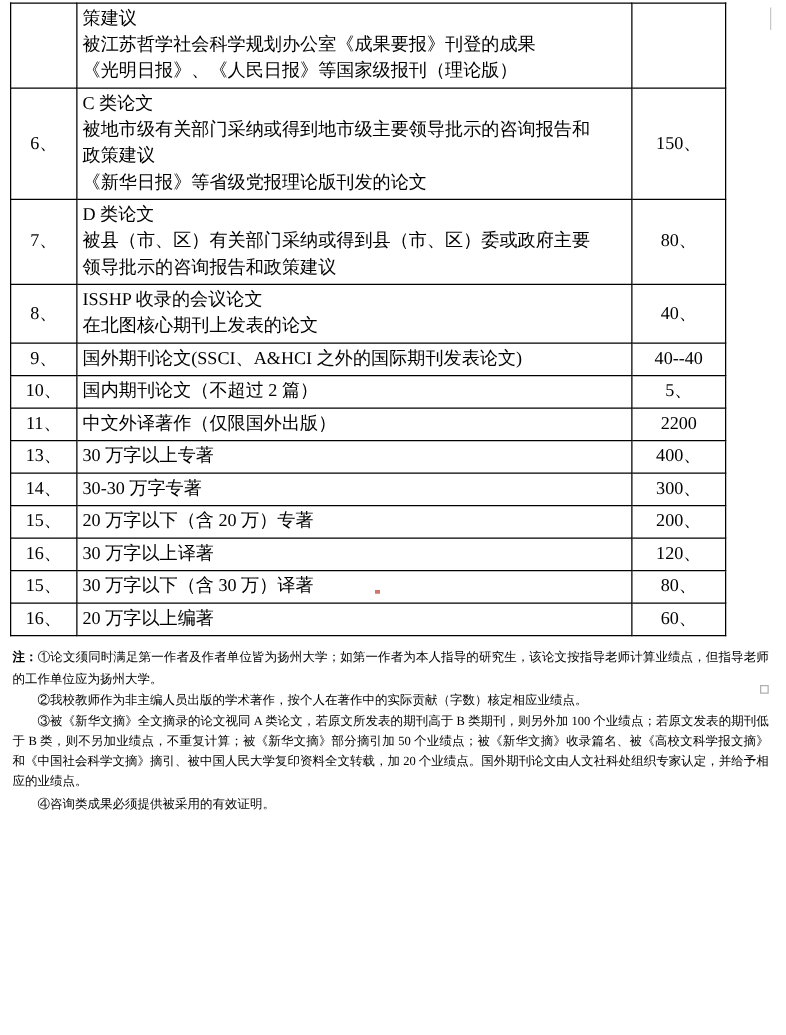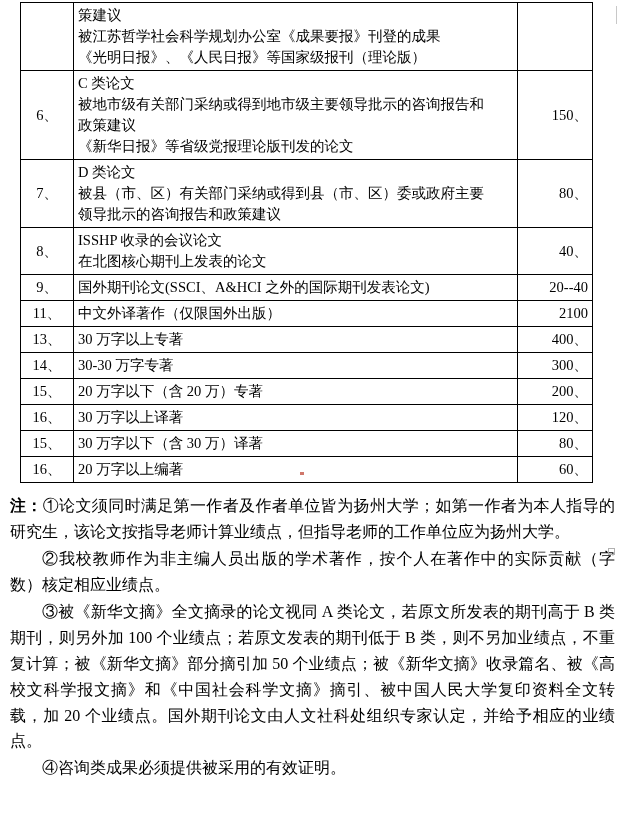--- a/index.html
+++ b/index.html
@@ -18,21 +18,21 @@
   .page {
     position: relative;
     width: 629px;
     height: 828px;
     box-sizing: border-box;
     padding: 0;
   }
   table.score-table {
     border-collapse: collapse;
     width: 545px;
-    margin-left: 20px;
+    margin-left: 8px;
     margin-top: 2px;
     table-layout: fixed;
   }
   table.score-table td {
     border: 1px solid #000000;
     font-size: 14.5px;
     line-height: 1.45;
     padding: 2px 4px;
     vertical-align: middle;
     word-break: break-all;
@@ -42,32 +42,32 @@
     text-align: center;
     padding: 2px 2px;
   }
   td.col-desc {
     width: 435px;
     text-align: left;
     padding-left: 6px;
   }
   td.col-score {
     width: 66px;
-    text-align: right;
+    text-align: center;
     padding-left: 6px;
   }
   td.col-desc p {
     margin: 0;
     padding: 0;
   }
   .notes {
     margin-top: 10px;
     padding-left: 10px;
     padding-right: 14px;
-    font-size: 16px;
+    font-size: 10px;
     line-height: 1.62;
     text-align: justify;
   }
   .notes p {
     margin: 0 0 1px 0;
     text-indent: 0;
   }
   .notes p.indent {
     text-indent: 2em;
   }
@@ -148,28 +148,35 @@
           <p>ISSHP 收录的会议论文</p>
           <p>在北图核心期刊上发表的论文</p>
         </td>
         <td class="col-score">40、</td>
       </tr>
       <tr>
         <td class="col-no">9、</td>
         <td class="col-desc">
           <p>国外期刊论文(SSCI、A&amp;HCI 之外的国际期刊发表论文)</p>
         </td>
-        <td class="col-score">20--40</td>
+        <td class="col-score">40--40</td>
+      </tr>
+      <tr>
+        <td class="col-no">10、</td>
+        <td class="col-desc">
+          <p>国内期刊论文（不超过 2 篇）</p>
+        </td>
+        <td class="col-score">5、</td>
       </tr>
       <tr>
         <td class="col-no">11、</td>
         <td class="col-desc">
           <p>中文外译著作（仅限国外出版）</p>
         </td>
-        <td class="col-score">2100</td>
+        <td class="col-score">2200</td>
       </tr>
       <tr>
         <td class="col-no">13、</td>
         <td class="col-desc">
           <p>30 万字以上专著</p>
         </td>
         <td class="col-score">400、</td>
       </tr>
       <tr>
         <td class="col-no">14、</td>

